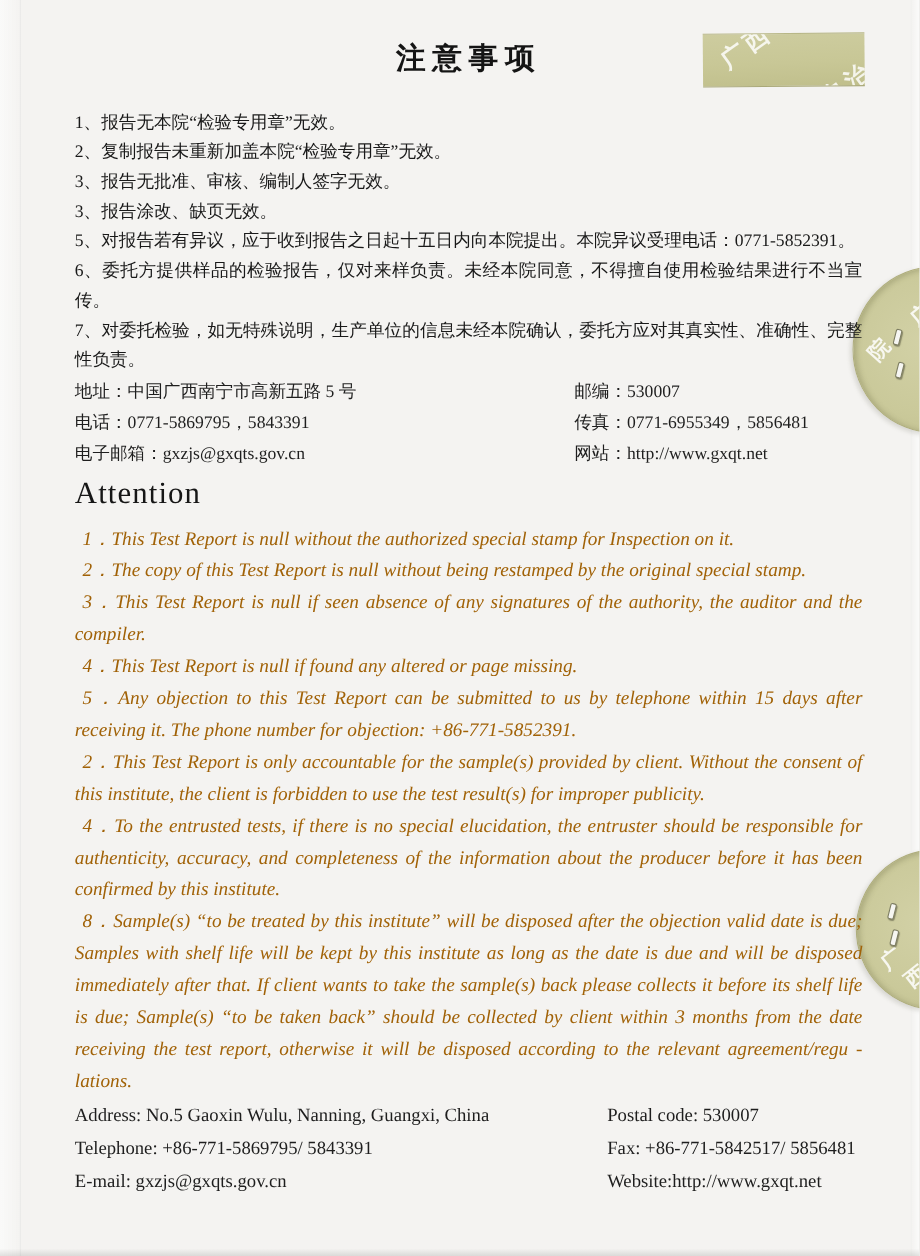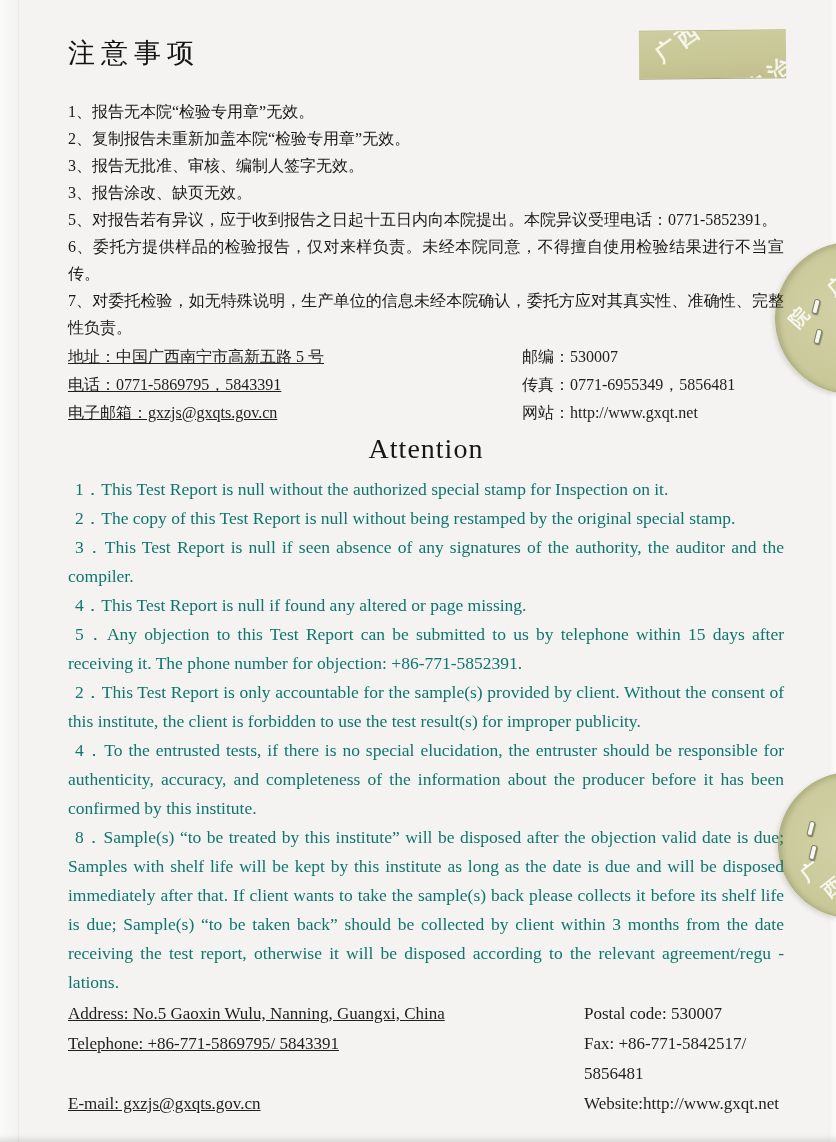--- a/index.html
+++ b/index.html
@@ -18,42 +18,42 @@
     border-right:1px solid rgba(160,160,158,0.18);}
   .right-edge{position:absolute;right:0;top:0;bottom:0;width:7px;
     background:linear-gradient(270deg,#fbfbfa,rgba(251,251,250,0));
     border-left:1px solid rgba(170,170,165,0.12);}
   .bottom-edge{position:absolute;left:0;right:0;bottom:0;height:7px;
     background:linear-gradient(180deg,rgba(0,0,0,0),rgba(60,60,58,0.14));}
 
   .content{position:relative;padding:36px 52px 0 68px;}
 
   .zh-title{
-    margin:0 0 22px 0;
-    font-size:27px;line-height:34px;font-weight:400;
+    margin:0 0 22px 0;text-align:center;
+    font-size:27px;line-height:34px;font-weight:700;
     letter-spacing:6px;color:#141414;
   }
   .zh-body{font-size:16px;line-height:27px;color:#191919;margin-top:28px;}
   .zh-body p{margin:0;text-align:justify;}
 
   .contact{margin-top:2px;}
   .contact-row{display:flex;}
   .zh-contact .contact-row{font-size:16px;line-height:28px;}
-  .contact-left{width:417px;flex:0 0 auto;text-decoration:underline;}
+  .contact-left{width:417px;flex:0 0 auto;}
   .contact-right{flex:1 1 auto;margin-left:37px;}
   .en-contact .contact-left{width:447px;}
 
   .en-title{
-    margin:4px 0 8px 0;text-align:center;
+    margin:4px 0 8px 0;
     font-size:28px;line-height:36px;font-weight:400;
     letter-spacing:1px;color:#161616;
   }
-  .en-body{font-size:17.5px;line-height:29px;color:#0f766e;}
+  .en-body{font-size:17.5px;line-height:29px;color:#a16207;font-style:italic;}
   .en-body p{margin:0;text-align:justify;text-indent:7px;}
-  .en-contact .contact-row{font-size:17px;line-height:30px;gap:32px;}
+  .en-contact .contact-row{font-size:17px;line-height:30px;}
 
   
   .corner-tab{
     position:absolute;left:639px;top:30px;width:147px;height:47px;
     background:linear-gradient(178deg,#cdcc9f 0%,#c8c796 55%,#c0bf8c 100%);
     border-top:1px solid #b8b787;border-bottom:1px solid #a9a878;
     transform:rotate(-0.5deg);
     overflow:hidden;
   }
   .corner-tab .wm{

